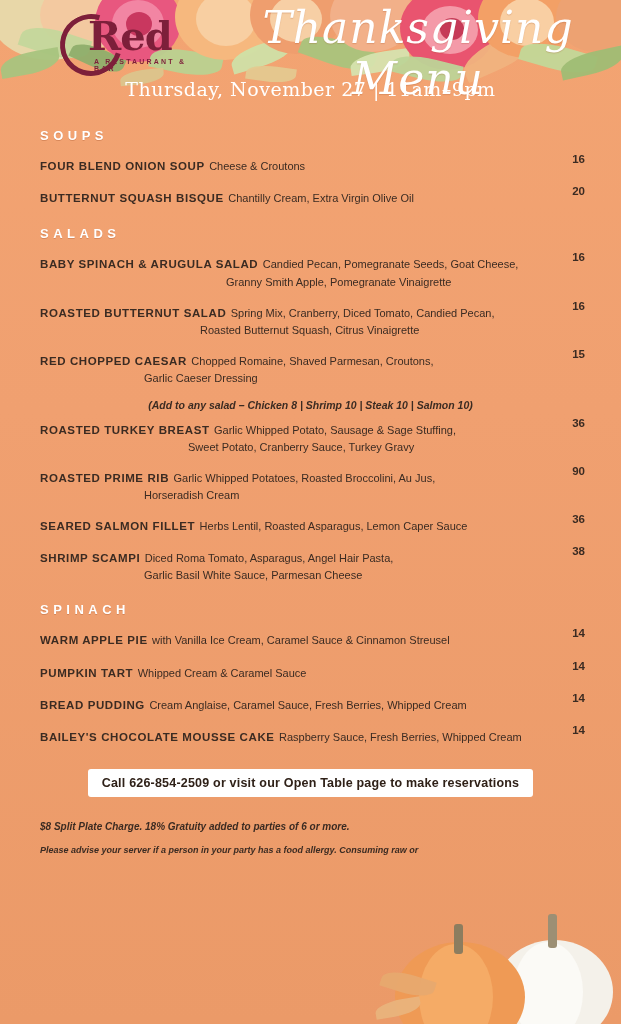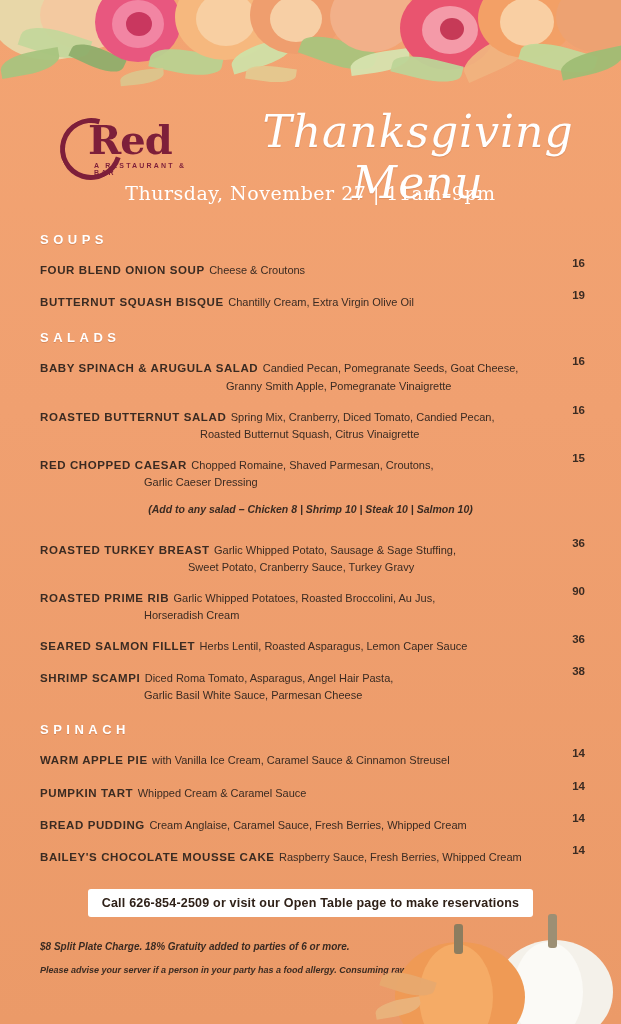--- a/index.html
+++ b/index.html
@@ -39,21 +39,20 @@
   }
   .blob {
     position: absolute;
     border-radius: 50%;
   }
 
   
   .header {
     position: relative;
     height: 110px;
-    margin-top: 104px;
   }
   .logo {
     position: absolute;
     left: 60px;
     top: 10px;
     width: 140px;
     height: 64px;
   }
   .logo-c {
     position: absolute;
@@ -160,21 +159,21 @@
     font-weight: bold;
     color: #3b2b22;
     padding-top: 0px;
   }
   .addto {
     text-align: center;
     font-size: 10.5px;
     font-style: italic;
     font-weight: bold;
     color: #3b2b22;
-    margin: 12px 0 22px 0;
+    margin: 12px 0 6px 0;
   }
 
   
   .reserve-wrap {
     text-align: center;
     margin-top: 22px;
   }
   .reserve {
     display: inline-block;
     background: #ffffff;
@@ -276,21 +275,21 @@
         <span class="item-name">FOUR BLEND ONION SOUP</span>
         <span class="item-desc">Cheese &amp; Croutons</span>
       </div>
       <div class="price">16</div>
     </div>
     <div class="item">
       <div class="item-text">
         <span class="item-name">BUTTERNUT SQUASH BISQUE</span>
         <span class="item-desc">Chantilly Cream, Extra Virgin Olive Oil</span>
       </div>
-      <div class="price">19</div>
+      <div class="price">20</div>
     </div>
 
     <div class="section-title">SALADS</div>
     <div class="item">
       <div class="item-text">
         <span class="item-name">BABY SPINACH &amp; ARUGULA SALAD</span>
         <span class="item-desc">Candied Pecan, Pomegranate Seeds, Goat Cheese,</span>
         <span class="item-desc2 indent-2">Granny Smith Apple, Pomegranate Vinaigrette</span>
       </div>
       <div class="price">16</div>

